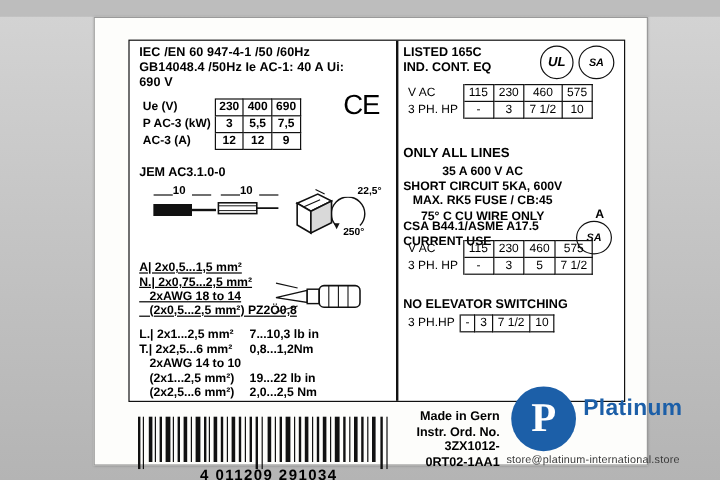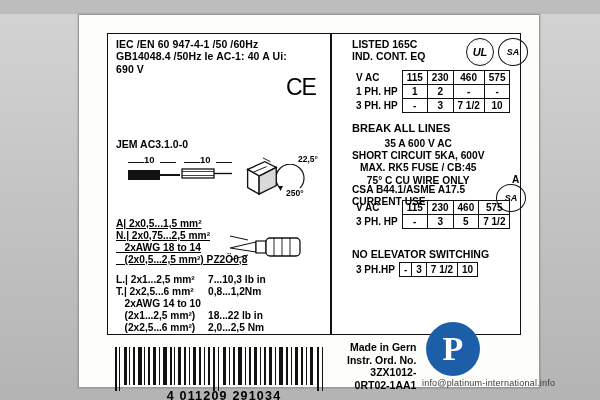--- a/index.html
+++ b/index.html
@@ -92,21 +92,21 @@
   .torque{
     position:absolute;left:8px;top:240px;font-size:10.2px;line-height:12px;
     font-weight:bold;white-space:pre;
   }
   .torque2{
     position:absolute;left:100px;top:240px;font-size:10.2px;line-height:12px;
     font-weight:bold;white-space:pre;
   }
 
   
-  .rcol{position:absolute;left:236px;top:0;width:188px;height:300px;padding-left:24px;}
+  .rcol{position:absolute;left:220px;top:0;width:188px;height:300px;padding-left:24px;}
   .listed{
     position:absolute;left:8px;top:4px;font-size:10.5px;line-height:12.4px;
     font-weight:bold;white-space:pre;
   }
   .ul{
     position:absolute;left:122px;top:4px;width:26px;height:26px;
     border:1.6px solid #111;border-radius:50%;
     font-size:11px;font-weight:bold;font-style:italic;
     text-align:center;line-height:26px;
   }
@@ -116,21 +116,21 @@
     font-size:9px;font-weight:bold;font-style:italic;
     text-align:center;line-height:26px;
   }
   .csa2{
     position:absolute;left:152px;top:150px;width:28px;height:26px;
     border:1.6px solid #111;border-radius:50%;
     font-size:9px;font-weight:bold;font-style:italic;
     text-align:center;line-height:26px;
   }
   table.vt{
-    border-collapse:collapse;font-size:10px;font-weight:bold;
+    border-collapse:collapse;font-size:10px;font-weight:normal;
   }
   table.vt td{
     border:1px solid #111;padding:0 4px;height:13px;line-height:13px;
     white-space:nowrap;text-align:center;
   }
   table.vt td.h{text-align:left;border-left:none;border-top:none;border-bottom:none;}
   .vt1{position:absolute;left:8px;top:36px;}
   .vt2{position:absolute;left:8px;top:166px;}
   .breakall{
     position:absolute;left:8px;top:88px;font-size:11px;font-weight:bold;
@@ -195,20 +195,42 @@
       <div class="box">
         <div class="vsplit"></div>
 
         <div class="lcol">
 
           <div class="std">IEC /EN 60 947-4-1 /50 /60Hz
 GB14048.4 /50Hz
 Ie AC-1: 40 A Ui: 690 V</div>
           <div class="ce">CE</div>
 
+          <table class="rt">
+            <tbody>
+                <tr>
+              <td class="lbl">Ue (V)</td>
+              <td class="c">230</td>
+              <td class="c">400</td>
+              <td class="c">690</td>
+            </tr>
+            <tr>
+              <td class="lbl">P AC-3 (kW)</td>
+              <td class="c">3</td>
+              <td class="c">5,5</td>
+              <td class="c">7,5</td>
+            </tr>
+            <tr>
+              <td class="lbl">AC-3 (A)</td>
+              <td class="c">12</td>
+              <td class="c">12</td>
+              <td class="c">9</td>
+            </tr>
+          </tbody>
+            </table>
 
           <div class="jem">JEM AC3.1.0-0</div>
 
           <div class="strip">
             <div class="stripdim" style="left:28px;top:0px;">10</div>
             <div class="stripdim" style="left:84px;top:0px;">10</div>
             <div class="arrowline" style="left:12px;top:8px;width:16px;"></div>
             <div class="arrowline" style="left:44px;top:8px;width:16px;"></div>
             <div class="arrowline" style="left:68px;top:8px;width:16px;"></div>
             <div class="arrowline" style="left:100px;top:8px;width:16px;"></div>
@@ -252,57 +274,50 @@
           </svg>
 
           <div class="torque">L.| 2x1...2,5 mm²
 T.| 2x2,5...6 mm²
    2xAWG 14 to 10
    (2x1...2,5 mm²)
    (2x2,5...6 mm²)</div>
           <div class="torque2">7...10,3 lb in
 0,8...1,2Nm
 
-18...22 lb in
+19...22 lb in
 2,0...2,5 Nm</div>
         </div>
 
         <div class="rcol">
           <div class="listed">LISTED 165C
 IND. CONT. EQ</div>
           <div class="ul">UL</div>
           <div class="csa">SA</div>
 
           <table class="vt vt1">
             <tbody>
                 <tr>
               <td class="h">V AC</td>
               <td>115</td>
               <td>230</td>
               <td>460</td>
               <td>575</td>
             </tr>
             <tr>
-              <td class="h">1 PH. HP</td>
-              <td>1</td>
-              <td>2</td>
-              <td>-</td>
-              <td>-</td>
-            </tr>
-            <tr>
               <td class="h">3 PH. HP</td>
               <td>-</td>
               <td>3</td>
               <td>7 1/2</td>
               <td>10</td>
             </tr>
           </tbody>
             </table>
 
-          <div class="breakall">BREAK ALL LINES</div>
+          <div class="breakall">ONLY ALL LINES</div>
           <div class="scc">35 A 600 V AC
 SHORT CIRCUIT 5KA, 600V
 MAX. RK5 FUSE / CB:45
 75° C CU WIRE ONLY</div>
           <div class="sccA">A</div>
 
           <div class="csatxt">CSA B44.1/ASME A17.5
 CURRENT USE</div>
           <div class="csa2">SA</div>
 
@@ -394,15 +409,16 @@
           </g>
         </svg>
       </div>
       <div class="bcnum">4  011209  291034</div>
 
     </div>
   </div>
 
   <div class="wm">
     <div class="pcirc">P</div>
-    <div class="psub">info@platinum-international.info</div>
+    <div class="ptxt">Platinum</div>
+    <div class="psub">store@platinum-international.store</div>
   </div>
 </div>
 
 </body></html>

